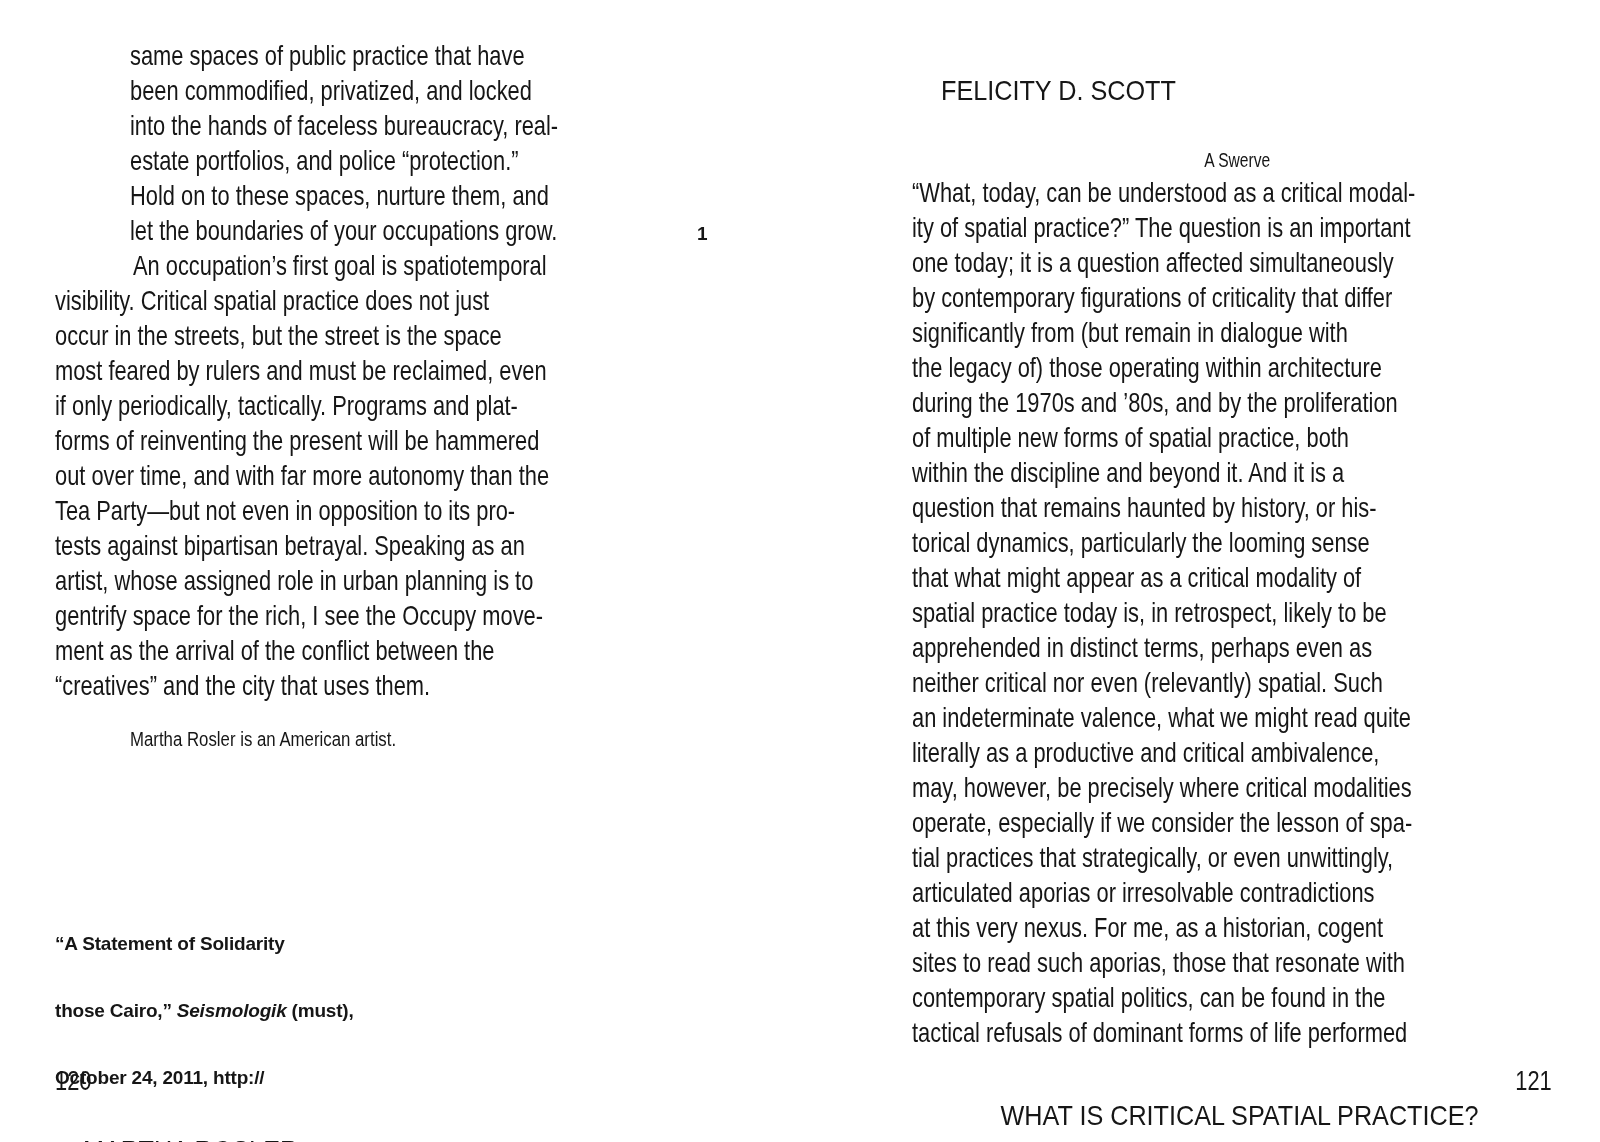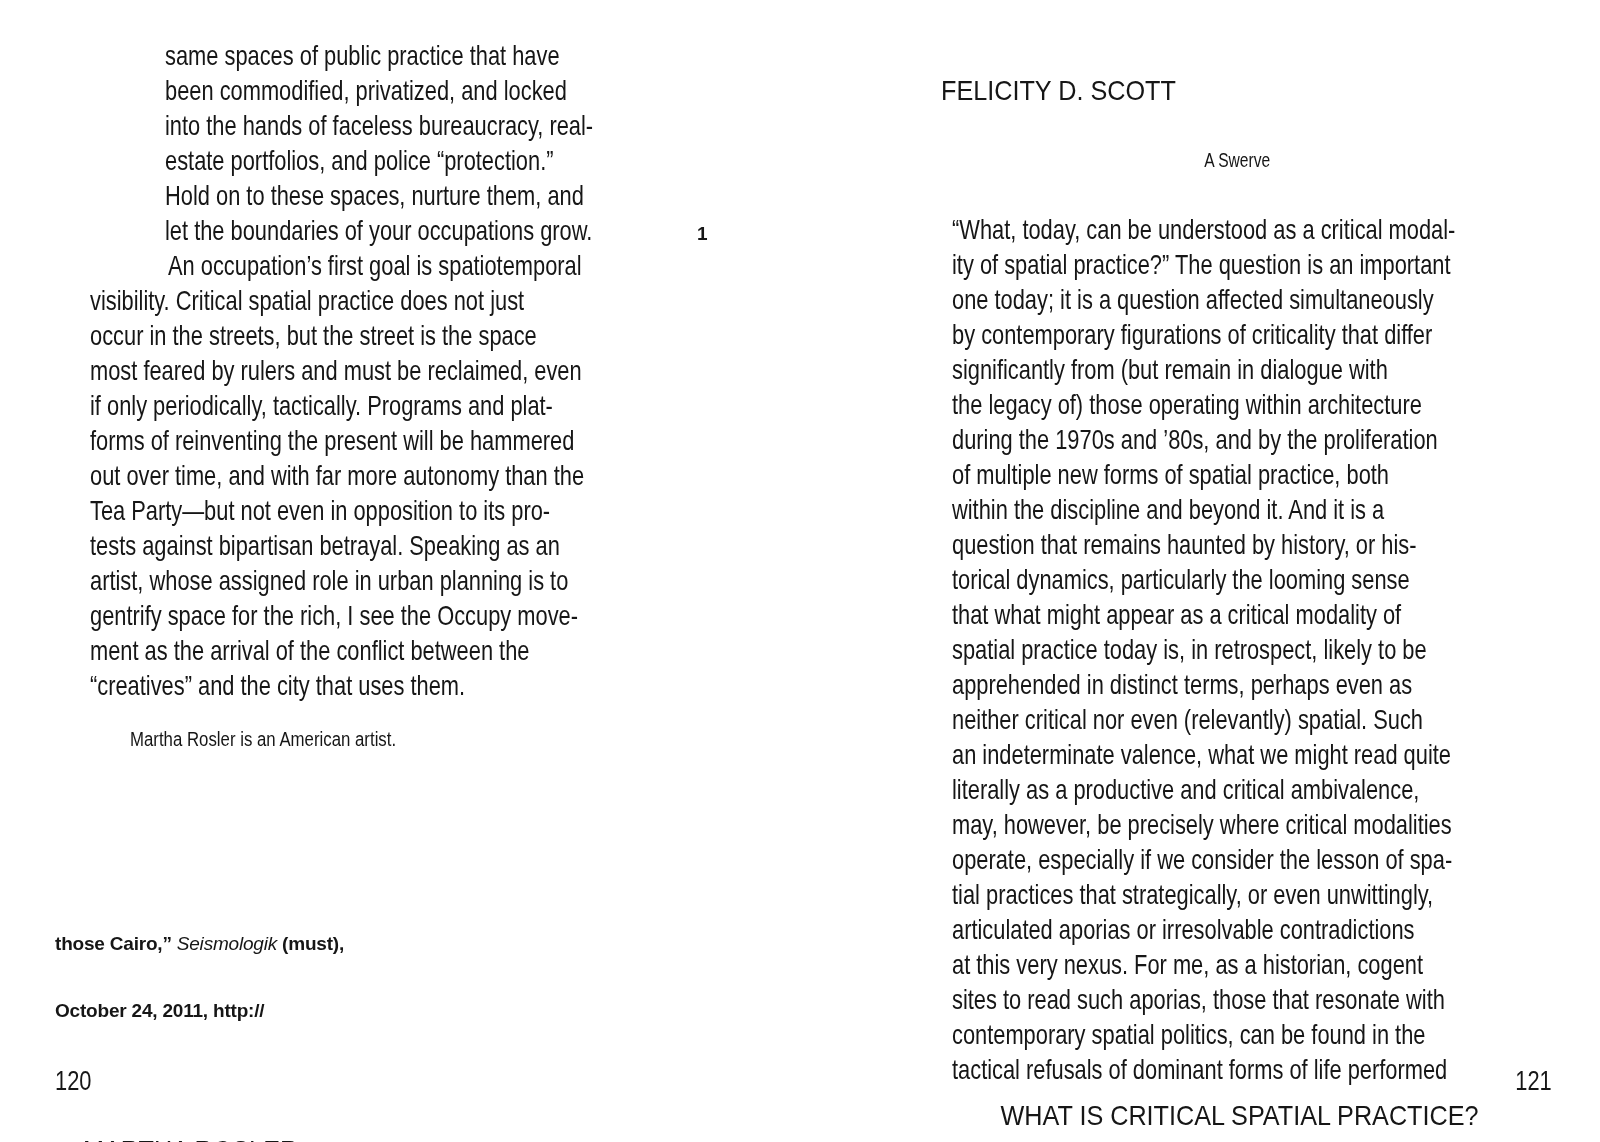--- a/index.html
+++ b/index.html
@@ -20,22 +20,22 @@
     line-height: 35px;
     font-size: 28px;
     white-space: pre;
     transform: scaleX(0.78);
     transform-origin: 0 50%;
   }
   .quote .line { margin-left: 75px; }
   .para .line:first-child { margin-left: 78px; }
 
   
-  .left-col  { left: 55px;  top: 38px;  width: 600px; margin-left: 35px; }
-  .right-col { left: 952px; top: 175px; width: 640px; margin-top: 37px; }
+  .left-col  { left: 55px;  top: 38px;  width: 600px; }
+  .right-col { left: 912px; top: 175px; width: 640px; }
 
   
   .rp-header { left: 912px; top: 38px;  width: 640px; text-align: left; height: 35px; line-height: 35px; font-size: 28px; white-space: pre; }
   .rp-title  { left: 912px; top: 108px; width: 640px; text-align: center; height: 35px; line-height: 35px; font-size: 20px; white-space: pre; }
   .caps-squeeze { display: inline-block; transform: scaleX(0.9);  transform-origin: 50% 50%; }
   .mid-squeeze  { display: inline-block; transform: scaleX(0.78); transform-origin: 50% 50%; }
 
   
   .margin-note {
     left: 697px; top: 223px;
@@ -49,21 +49,21 @@
     transform: scaleX(0.84); transform-origin: 0 50%;
   }
 
   
   .footnote {
     left: 55px; top: 889px; width: 360px;
     font-size: 19px; font-weight: bold; line-height: 22.2px;
     letter-spacing: -0.2px; white-space: pre;
   }
   .footnote .fn-marker { display: inline-block; width: 40px; }
-  .footnote .fn-italic { font-style: italic; font-weight: 400; }
+  .footnote .fn-italic { font-style: italic; font-weight: 700; }
 
   
   .footer-left  { left: 55px;  top: 1063px; width: 600px; height: 35px; line-height: 35px; font-size: 28px; text-align: left; white-space: pre; }
   .footer-right { left: 912px; top: 1063px; width: 640px; height: 35px; line-height: 35px; font-size: 28px; text-align: center; white-space: pre; }
   .pgnum-left  { position: absolute; left: 0;  top: 0; height: 35px; line-height: 35px; transform: scaleX(0.78); transform-origin: 0 50%; }
   .pgnum-right { position: absolute; right: 0; top: 0; height: 35px; line-height: 35px; transform: scaleX(0.78); transform-origin: 100% 50%; }
 </style>
 </head>
 <body>
 
@@ -91,20 +91,21 @@
       <div class="line">ment as the arrival of the conflict between the</div>
       <div class="line">“creatives” and the city that uses them.</div>
     </div>
 </div>
 
 <div class="abs margin-note">1</div>
 
 <div class="abs byline">Martha Rosler is an American artist.</div>
 
 <div class="abs footnote">
+  <div class="fn-line">“A Statement of Solidarity</div>
   <div class="fn-line"><span>those Cairo,” </span><span class="fn-italic">Seismologik</span><span> (must),</span></div>
   <div class="fn-line">October 24, 2011, http://</div>
   
   
   
 </div>
 
 <div class="abs footer-left">
   <span class="pgnum-left">120</span>
   <span class="caps-squeeze">MARTHA ROSLER</span>

